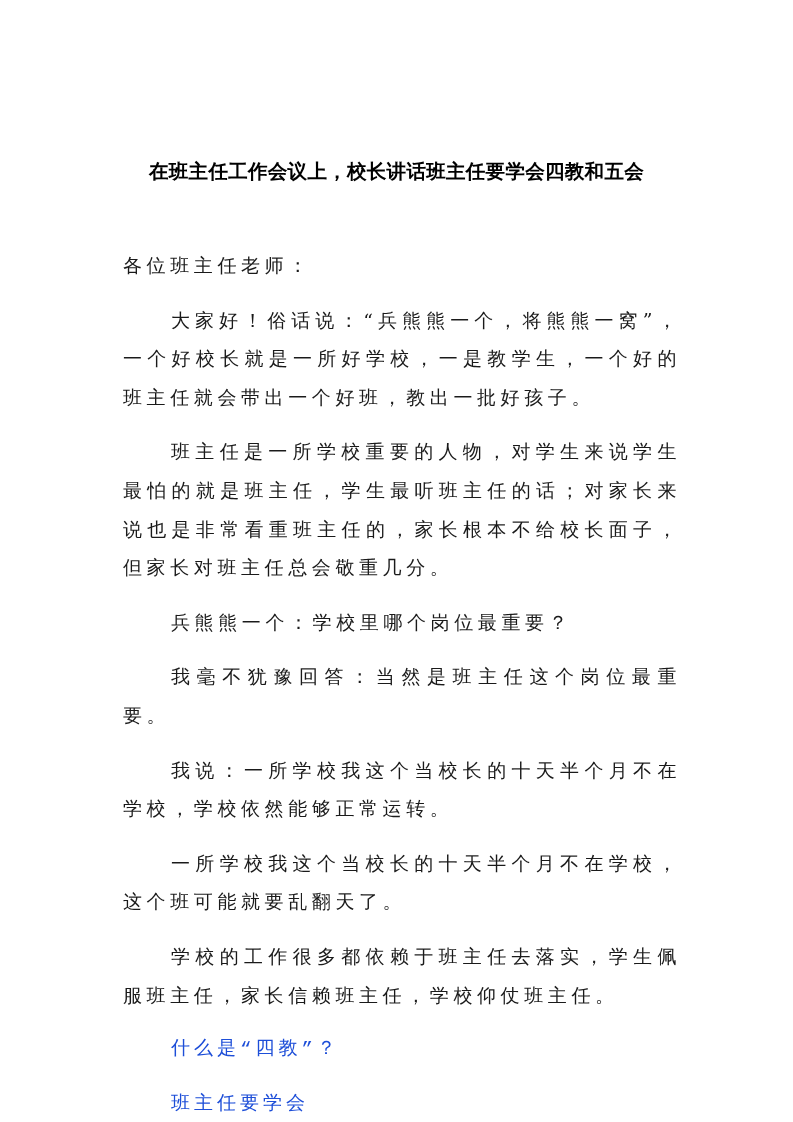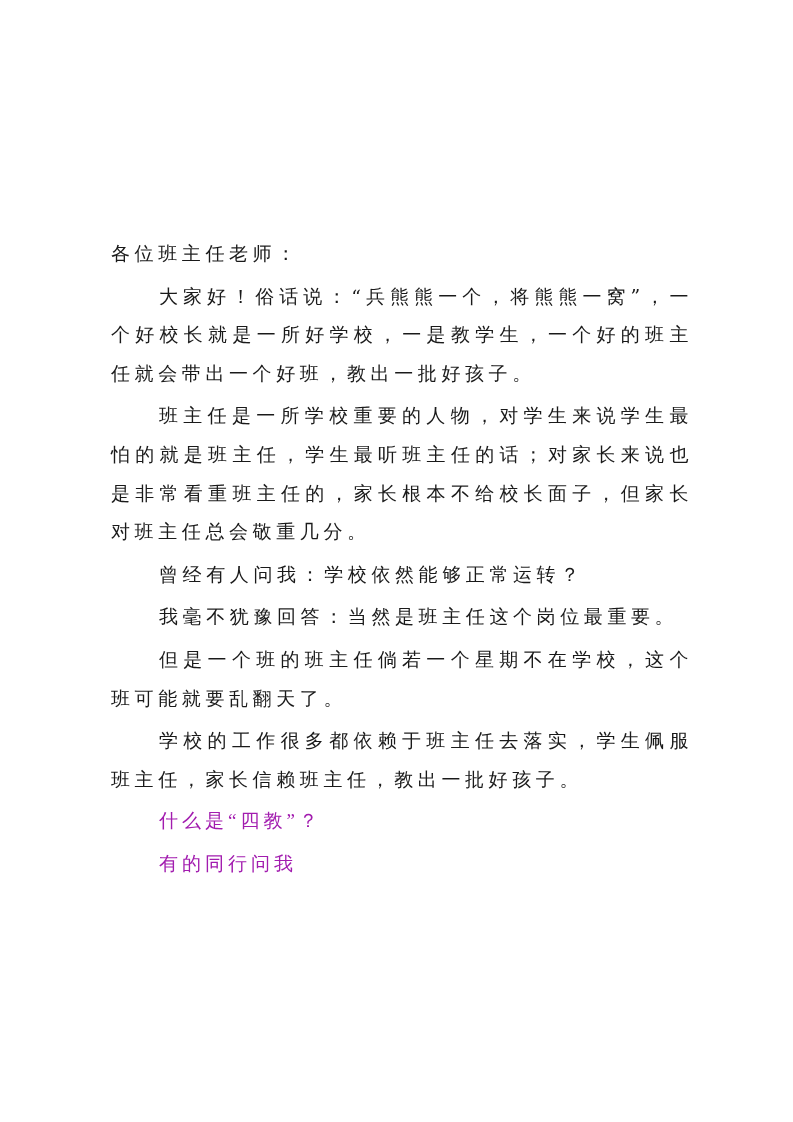--- a/index.html
+++ b/index.html
@@ -40,47 +40,49 @@
       position: absolute;
       left: 107px;
       top: 230px;
       width: 590px;
       font-size: 19px;
       line-height: 38.6px;
       letter-spacing: 4.6px;
       color: #1a1a1a;
     }
     .para {
-      margin: 4px;
+      margin: 16px;
       padding: 0;
       text-align: justify;
       text-justify: inter-character;
     }
     .para.indent {
       text-indent: 48px;
     }
     .para.strong {
-      font-family: Liberation Serif, serif;
-      color: #a21caf;
+      font-family: Liberation Mono, monospace;
+      color: #1d4ed8;
       letter-spacing: 4px;
     }
   </style>
 </head>
 <body>
 
 <div class="page">
 
+  <div class="title">在班主任工作会议上，校长讲话班主任要学会四教和五会</div>
 
   <div class="body">
     <p class="para">各位班主任老师：</p>
 
     <p class="para indent">大家好！俗话说：“兵熊熊一个，将熊熊一窝”，一个好校长就是一所好学校，一是教学生，一个好的班主任就会带出一个好班，教出一批好孩子。</p>
     <p class="para indent">班主任是一所学校重要的人物，对学生来说学生最怕的就是班主任，学生最听班主任的话；对家长来说也是非常看重班主任的，家长根本不给校长面子，但家长对班主任总会敬重几分。</p>
-    <p class="para indent">曾经有人问我：学校依然能够正常运转？</p>
+    <p class="para indent">兵熊熊一个：学校里哪个岗位最重要？</p>
     <p class="para indent">我毫不犹豫回答：当然是班主任这个岗位最重要。</p>
-    <p class="para indent">但是一个班的班主任倘若一个星期不在学校，这个班可能就要乱翻天了。</p>
-    <p class="para indent">学校的工作很多都依赖于班主任去落实，学生佩服班主任，家长信赖班主任，教出一批好孩子。</p>
+    <p class="para indent">我说：一所学校我这个当校长的十天半个月不在学校，学校依然能够正常运转。</p>
+    <p class="para indent">一所学校我这个当校长的十天半个月不在学校，这个班可能就要乱翻天了。</p>
+    <p class="para indent">学校的工作很多都依赖于班主任去落实，学生佩服班主任，家长信赖班主任，学校仰仗班主任。</p>
 
     <p class="para indent strong">什么是“四教”？</p>
-    <p class="para indent strong">有的同行问我</p>
+    <p class="para indent strong">班主任要学会</p>
   </div>
 
 </div>
 
 </body></html>

